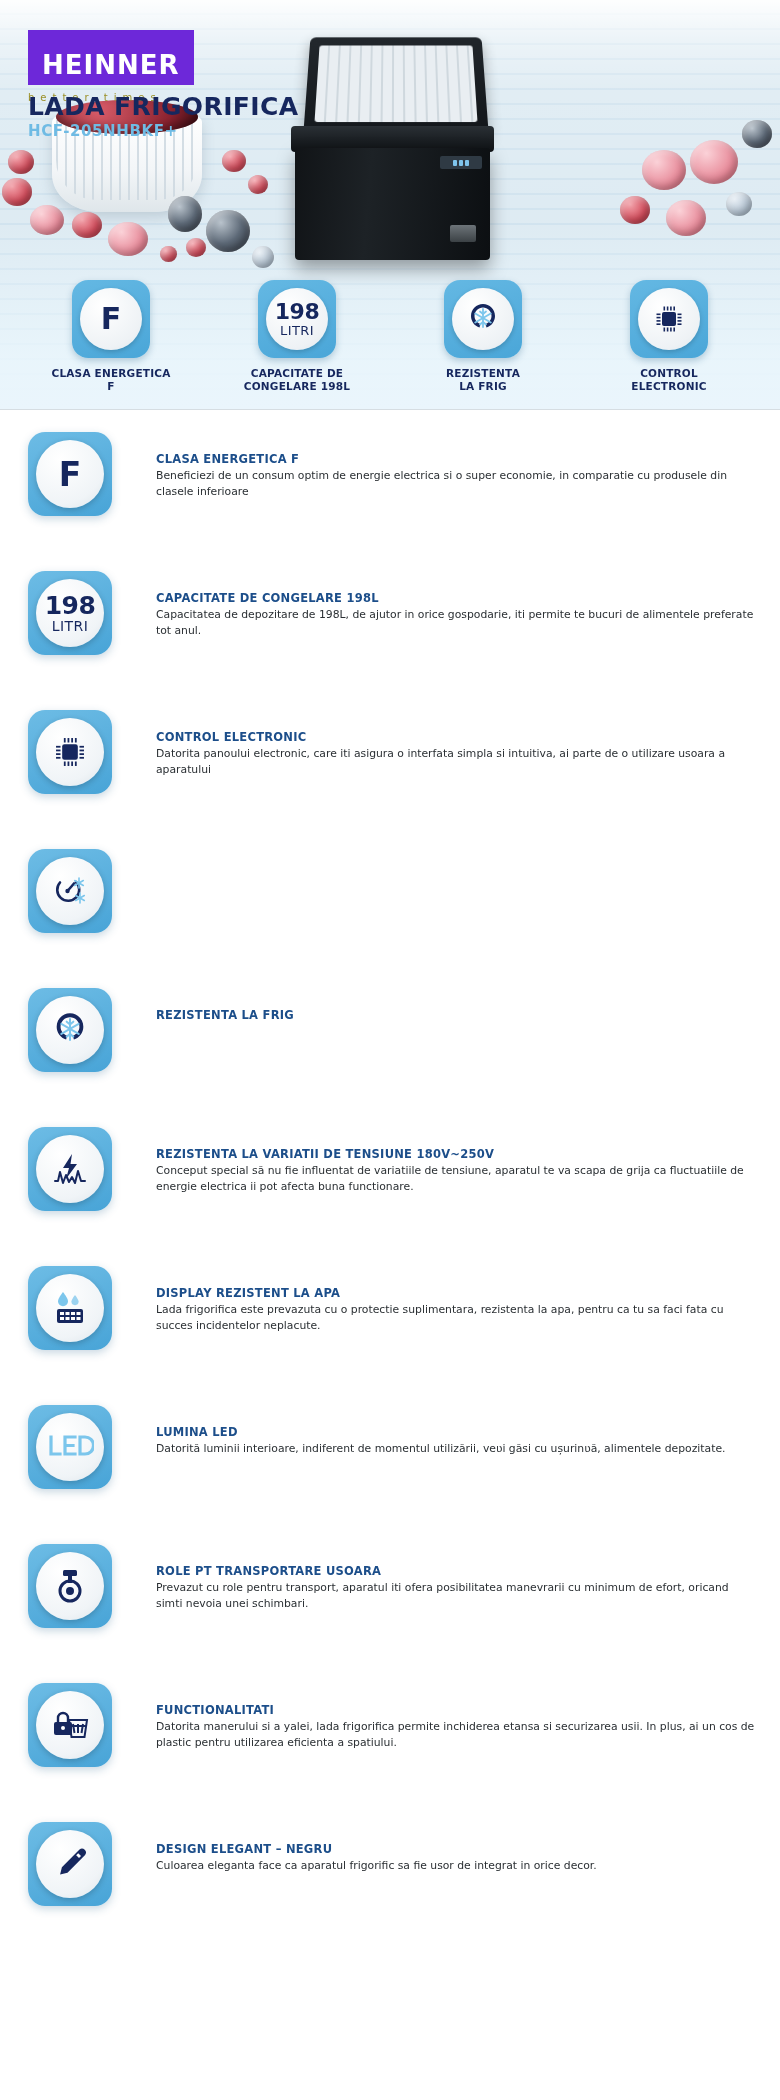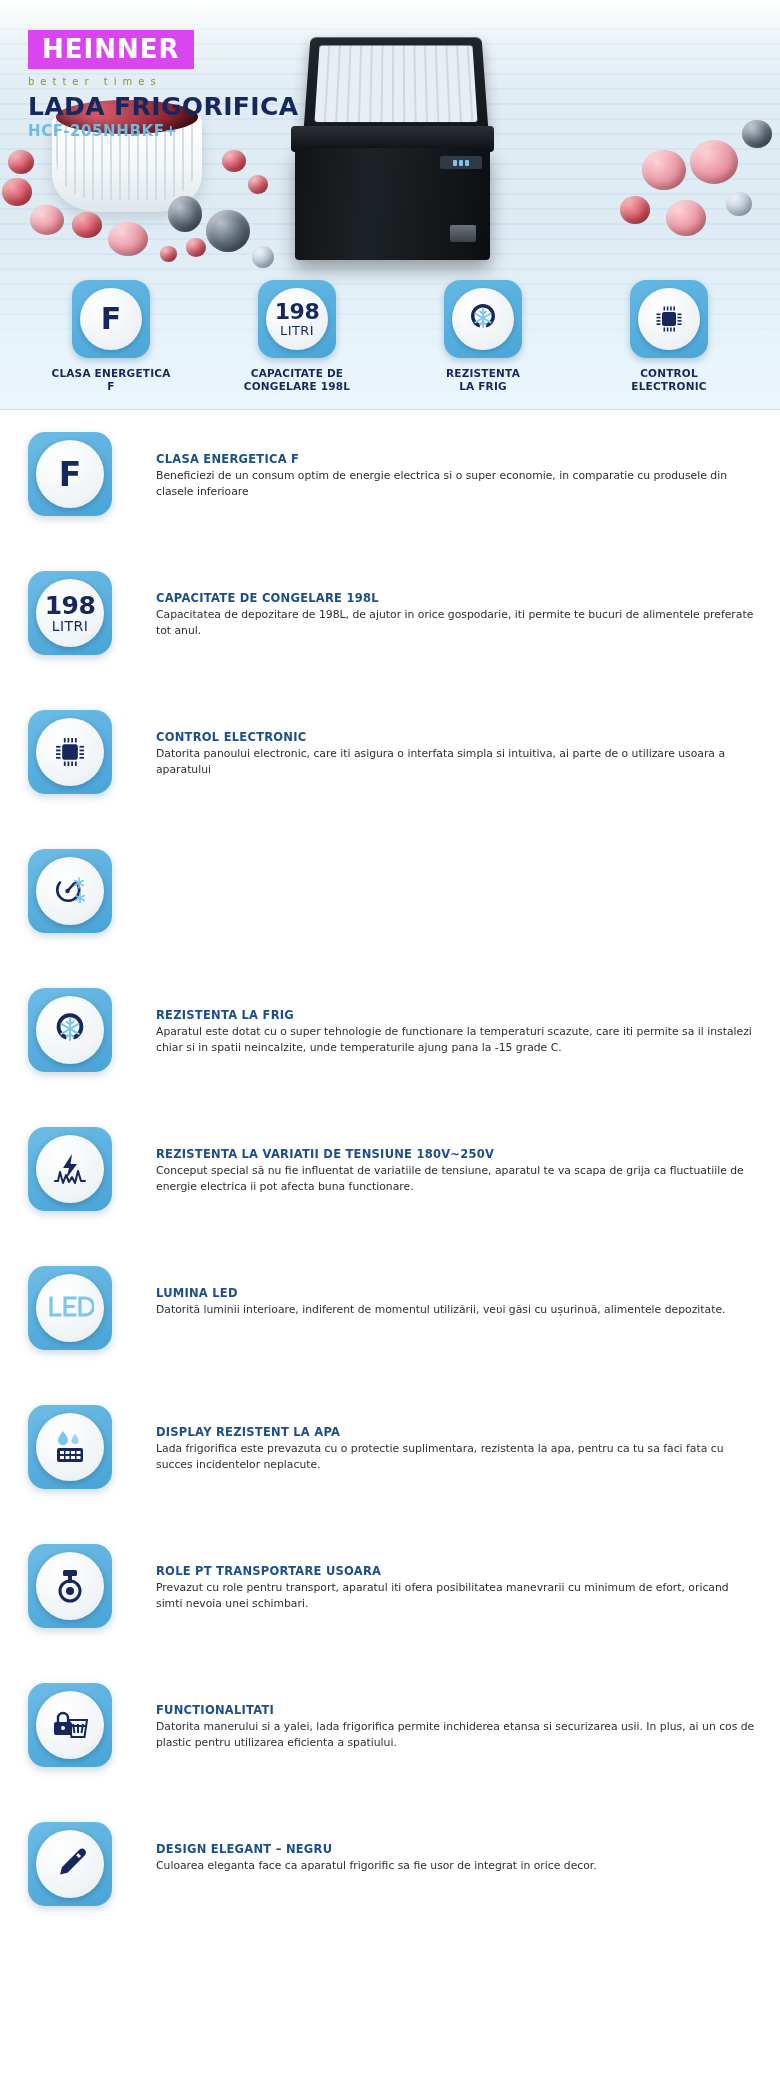--- a/index.html
+++ b/index.html
@@ -111,22 +111,22 @@
     background: #2f3a44; border-radius: 2px;
     display: flex; align-items: center; justify-content: center; gap: 2px;
   }
   .fz-panel i { width: 4px; height: 6px; background: #7fc4ec; display: block; border-radius: 1px; }
 
   
   .brand {
     position: absolute; left: 28px; top: 30px; z-index: 6;
   }
   .brand-box {
-    background: #d946ef;
-    padding: 6px 14px 7px;
+    background: #6d28d9;
+    padding: 22px 14px 7px;
     display: inline-block;
   }
   .brand-word {
     color: #ffffff;
     font-weight: 700;
     font-size: 26px;
     letter-spacing: 1px;
     font-family: "DejaVu Sans", sans-serif;
     line-height: 1;
   }
@@ -463,54 +463,35 @@
               <line x1="15" y1="10.5" x2="18" y2="13"></line>
                 <line x1="21" y1="10.5" x2="18" y2="13"></line>
               <line x1="15" y1="24" x2="18" y2="21.5"></line>
                 <line x1="21" y1="24" x2="18" y2="21.5"></line>
             </g>
           </svg>
         </div>
       </div>
       <div class="ftext">
         <div class="ftitle">REZISTENTA LA FRIG</div>
-        <div class="fdesc">Aparatul este dotat cu o super tehnologie de functionare la temperaturi scazute, care iti permite sa il instalezi chiar si in spatii neincalzite, unde temperaturile ajung pana la -15 grade C.</div>
       </div>
     </div>
 
     <div class="frow">
       <div class="ftile">
         <div class="fdisc">
           <svg width="40" height="40" viewBox="0 0 40 40">
             <path class="navy" d="M22 5l-9 14h6l-3 11 11-15h-6.5z"></path>
             <polyline class="stroke-navy" stroke-width="2" stroke-linejoin="round" stroke-linecap="round" points="5,32 8,32 10,23 13,34 16,26 19,33 22,28 25,34 28,22 31,32 35,32"></polyline>
           </svg>
         </div>
       </div>
       <div class="ftext">
         <div class="ftitle">REZISTENTA LA VARIATII DE TENSIUNE 180V~250V</div>
         <div class="fdesc">Conceput special să nu fie influentat de variatiile de tensiune, aparatul te va scapa de grija ca fluctuatiile de energie electrica ii pot afecta buna functionare.</div>
-      </div>
-    </div>
-
-    <div class="frow">
-      <div class="ftile">
-        <div class="fdisc">
-          <svg width="48" height="26" viewBox="0 0 48 26">
-            <g fill="none" stroke="#7cc6ec" stroke-width="3.2" stroke-linecap="square">
-              <path d="M5 3v17h9"></path>
-              <path d="M29 3H19v17h10M19 11.5h8"></path>
-              <path d="M34 3h5a8.5 8.5 0 0 1 0 17h-5z"></path>
-            </g>
-          </svg>
-        </div>
-      </div>
-      <div class="ftext">
-        <div class="ftitle">LUMINA LED</div>
-        <div class="fdesc">Datorită luminii interioare, indiferent de momentul utilizării, veʋi găsi cu ușurinʋă, alimentele depozitate.</div>
       </div>
     </div>
 
     <div class="frow">
       <div class="ftile">
         <div class="fdisc">
           <svg width="40" height="40" viewBox="0 0 40 40">
             <path fill="#7cc6ec" d="M13 4c0 0-5 6.3-5 9.2a5 5 0 0 0 10 0C18 10.3 13 4 13 4z"></path>
             <path fill="#7cc6ec" opacity="0.75" d="M25 7c0 0-3.6 4.6-3.6 6.6a3.6 3.6 0 0 0 7.2 0C28.6 11.6 25 7 25 7z"></path>
             <rect class="navy" x="7" y="21" width="26" height="14" rx="2"></rect>
@@ -529,20 +510,38 @@
       </div>
       <div class="ftext">
         <div class="ftitle">DISPLAY REZISTENT LA APA</div>
         <div class="fdesc">Lada frigorifica este prevazuta cu o protectie suplimentara, rezistenta la apa, pentru ca tu sa faci fata cu succes incidentelor neplacute.</div>
       </div>
     </div>
 
     <div class="frow">
       <div class="ftile">
         <div class="fdisc">
+          <svg width="48" height="26" viewBox="0 0 48 26">
+            <g fill="none" stroke="#7cc6ec" stroke-width="3.2" stroke-linecap="square">
+              <path d="M5 3v17h9"></path>
+              <path d="M29 3H19v17h10M19 11.5h8"></path>
+              <path d="M34 3h5a8.5 8.5 0 0 1 0 17h-5z"></path>
+            </g>
+          </svg>
+        </div>
+      </div>
+      <div class="ftext">
+        <div class="ftitle">LUMINA LED</div>
+        <div class="fdesc">Datorită luminii interioare, indiferent de momentul utilizării, veʋi găsi cu ușurinʋă, alimentele depozitate.</div>
+      </div>
+    </div>
+
+    <div class="frow">
+      <div class="ftile">
+        <div class="fdisc">
           <svg width="38" height="38" viewBox="0 0 38 38">
             <rect class="navy" x="12" y="3" width="14" height="6" rx="1.5"></rect>
             <path class="navy" d="M17 9h4v7h-4z"></path>
             <circle class="stroke-navy" stroke-width="3" cx="19" cy="24" r="10"></circle>
             <circle class="navy" cx="19" cy="24" r="4"></circle>
           </svg>
         </div>
       </div>
       <div class="ftext">
         <div class="ftitle">ROLE PT TRANSPORTARE USOARA</div>

